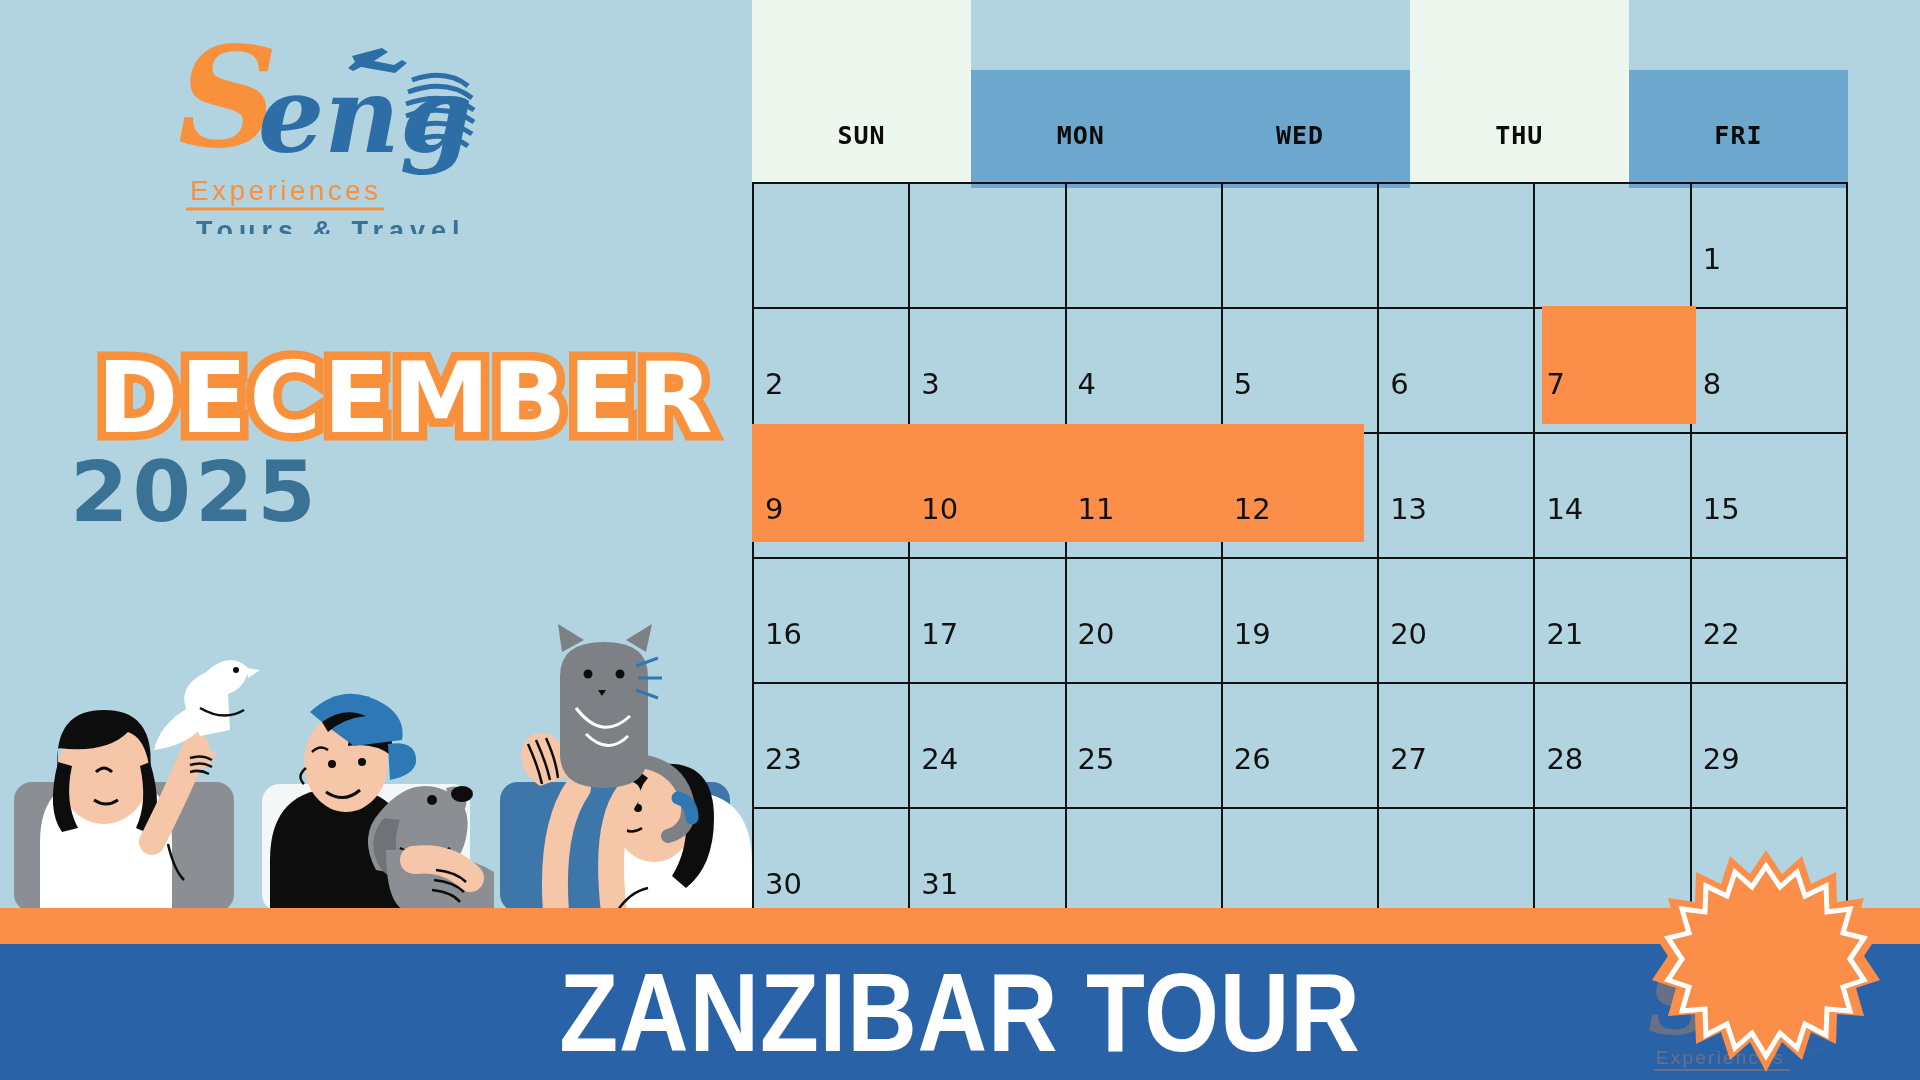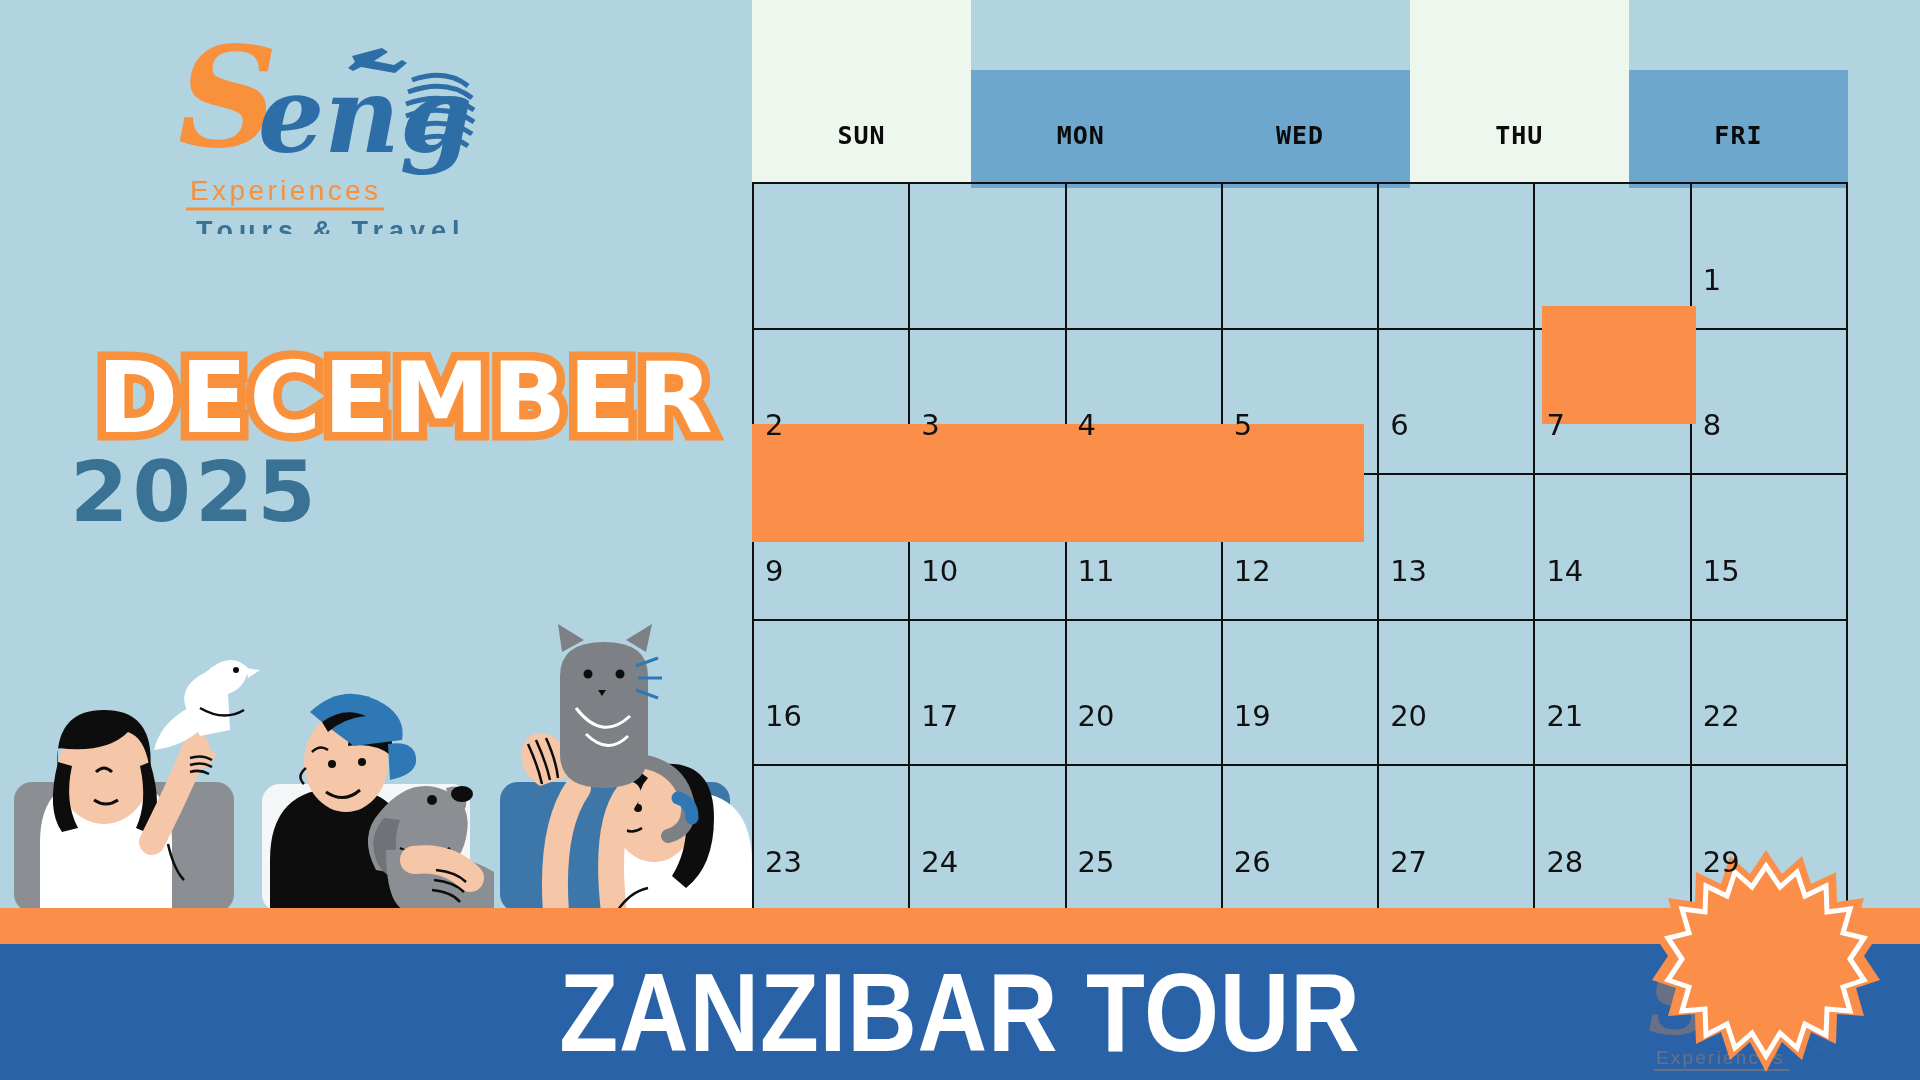--- a/index.html
+++ b/index.html
@@ -381,20 +381,43 @@
             <td>
                 <span class="daynum">27</span>
               </td>
             <td>
                 <span class="daynum">28</span>
               </td>
             <td>
                 <span class="daynum">29</span>
               </td>
           </tr>
+          <tr>
+            <td>
+                <span class="daynum">30</span>
+              </td>
+            <td>
+                <span class="daynum">31</span>
+              </td>
+            <td>
+                <span class="daynum"></span>
+              </td>
+            <td>
+                <span class="daynum"></span>
+              </td>
+            <td>
+                <span class="daynum"></span>
+              </td>
+            <td>
+                <span class="daynum"></span>
+              </td>
+            <td>
+                <span class="daynum"></span>
+              </td>
+          </tr>
         </tbody>
       </table>
     </div>
   </div>
 
   <div class="hl" id="hl-8"></div>
   <div class="hl" id="hl-9to12"></div>
 
   <div id="orange-strip"></div>
   <div id="blue-banner"></div>

